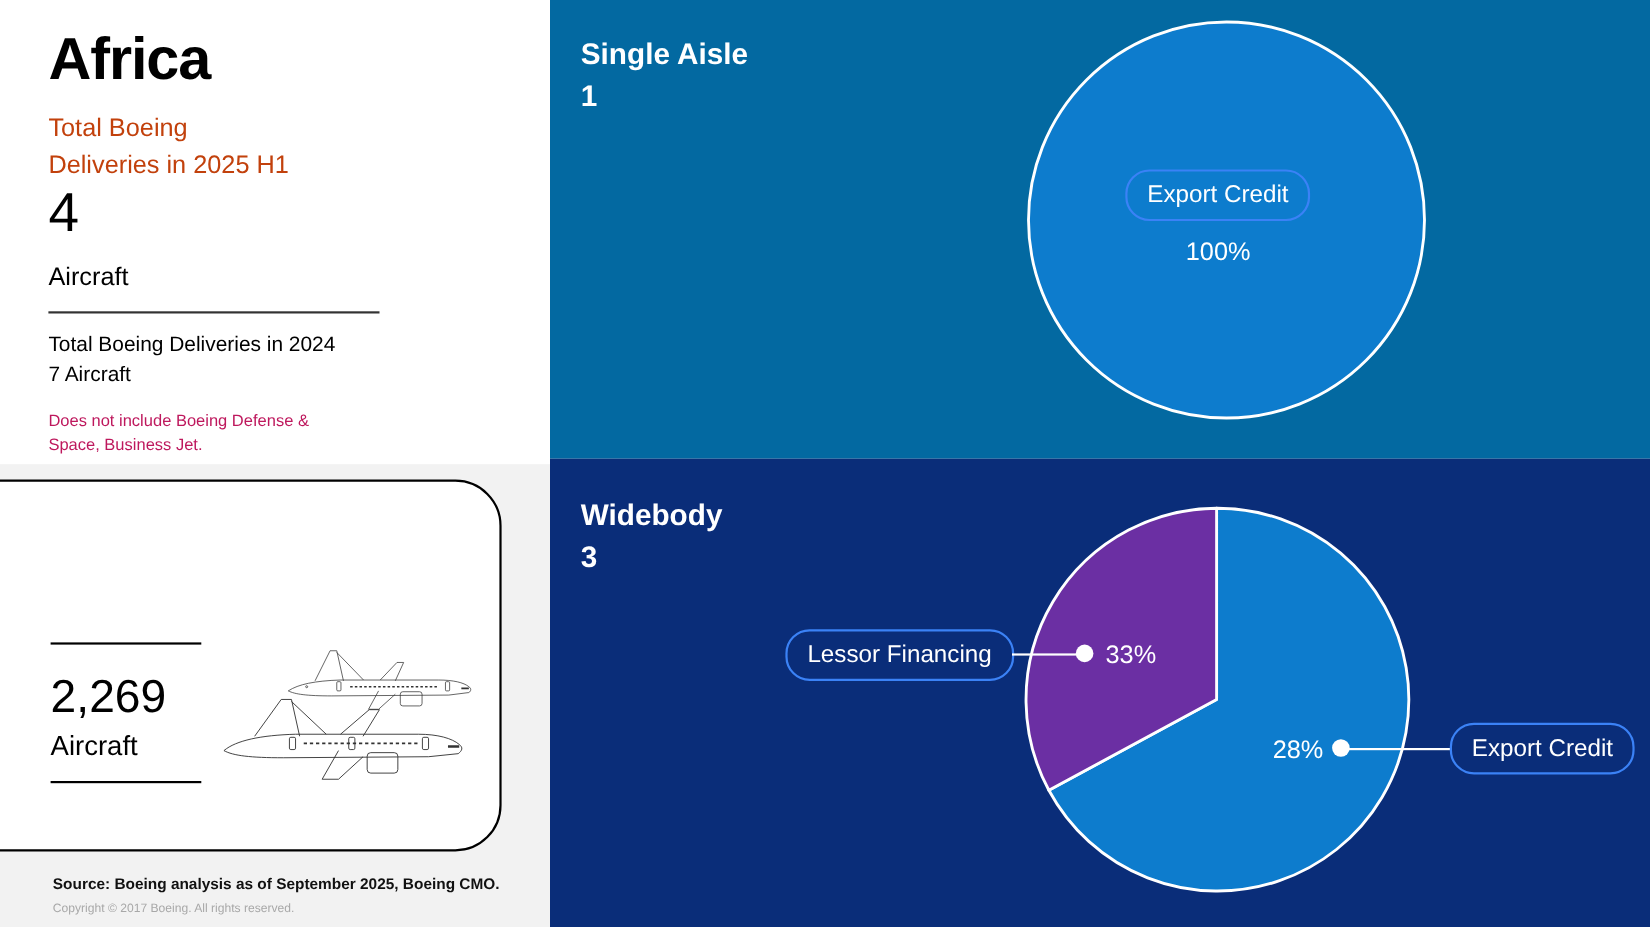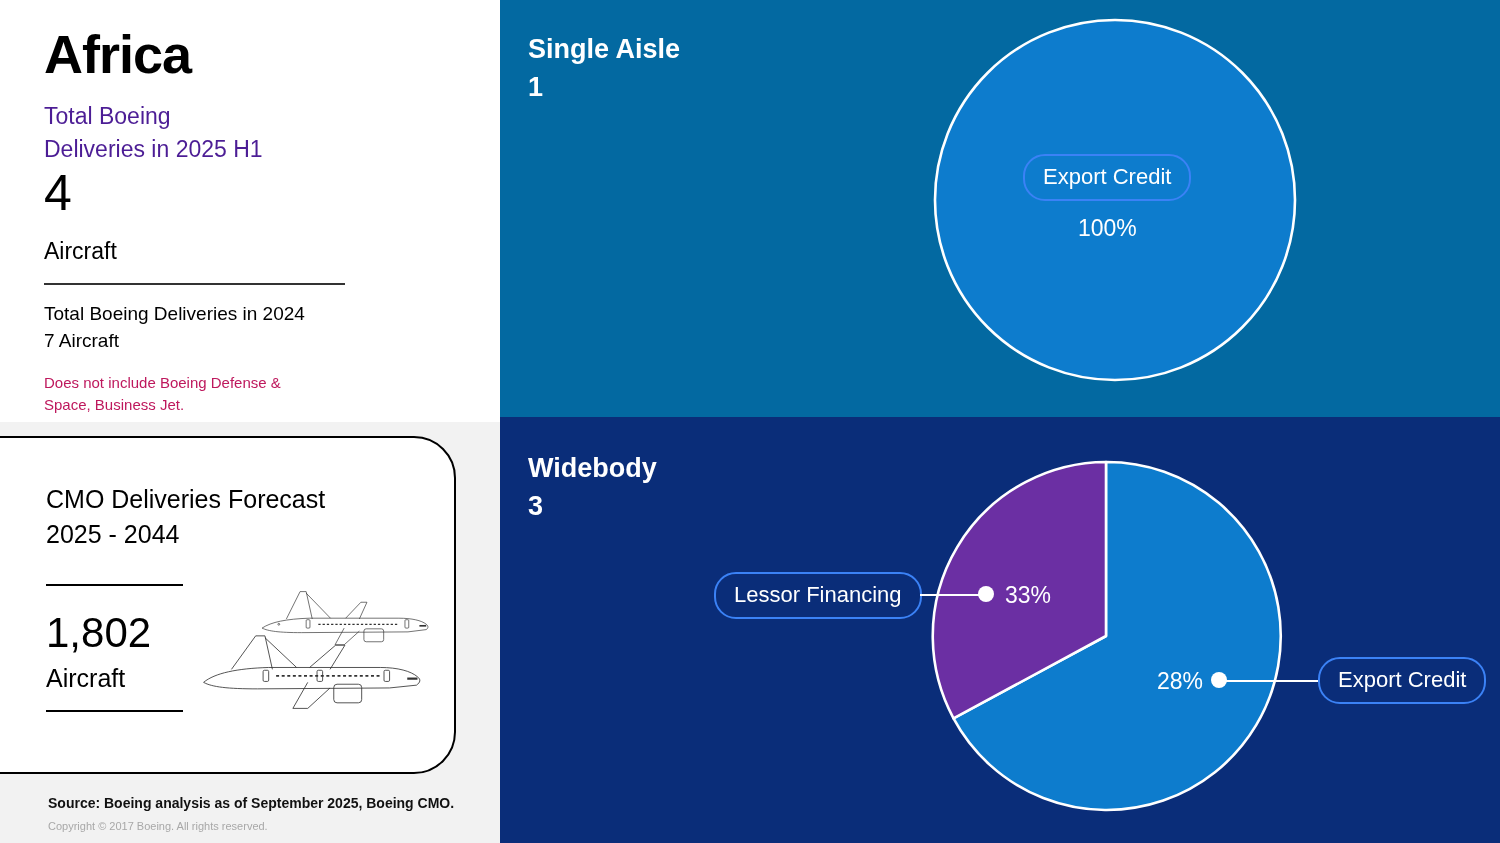--- a/index.html
+++ b/index.html
@@ -18,21 +18,21 @@
     position: absolute; left: 0; top: 0; width: 500px; height: 422px;
     background: #ffffff;
   }
   .region-title {
     position: absolute; left: 44px; top: 26px;
     font-size: 54px; font-weight: bold; letter-spacing: -1px;
     color: #000000; line-height: 1.05;
   }
   .summary-sub {
     position: absolute; left: 44px; top: 100px; width: 330px;
-    font-size: 23px; color: #4c1d95; line-height: 1.45;
+    font-size: 23px; color: #c2410c; line-height: 1.45;
   }
   .summary-bignum {
     position: absolute; left: 44px; top: 168px;
     font-size: 50px; color: #000; line-height: 1; font-weight: normal;
   }
   .summary-unit {
     position: absolute; left: 44px; top: 238px;
     font-size: 23px; color: #000;
   }
   .rule-main {
@@ -153,24 +153,22 @@
       <div class="summary-unit">Aircraft</div>
       <div class="rule-main"></div>
       <div class="summary-prior" style="white-space:pre-line">Total Boeing Deliveries in 2024
 7 Aircraft</div>
       <div class="summary-note" style="white-space:pre-line">Does not include Boeing Defense &amp;
 Space, Business Jet.</div>
     </div>
 
     <div class="panel-forecast">
       <div class="forecast-card">
-        <div class="card-title" style="white-space:pre-line">CMO Deliveries Forecast
-2025 - 2044</div>
         <div class="card-rule-top"></div>
-        <div class="card-bignum">1,802</div>
+        <div class="card-bignum">2,269</div>
         <div class="card-unit">Aircraft</div>
         <div class="card-rule-bot"></div>
 
         <div class="aircraft-art">
           <svg viewBox="0 0 250 150" width="250" height="150" fill="none" stroke="#333" stroke-width="0.9">
 
             <g transform="translate(58,6) scale(0.76)">
               <path d="M8 58 C20 50 40 46 70 45 L188 45 C205 45 218 48 224 53 C227 55 227 58 224 60 L200 63 L60 64 C30 64 16 62 8 58 Z"></path>
               <path d="M40 46 L58 10 L66 10 L74 46"></path>
               <path d="M66 12 L98 45"></path>

